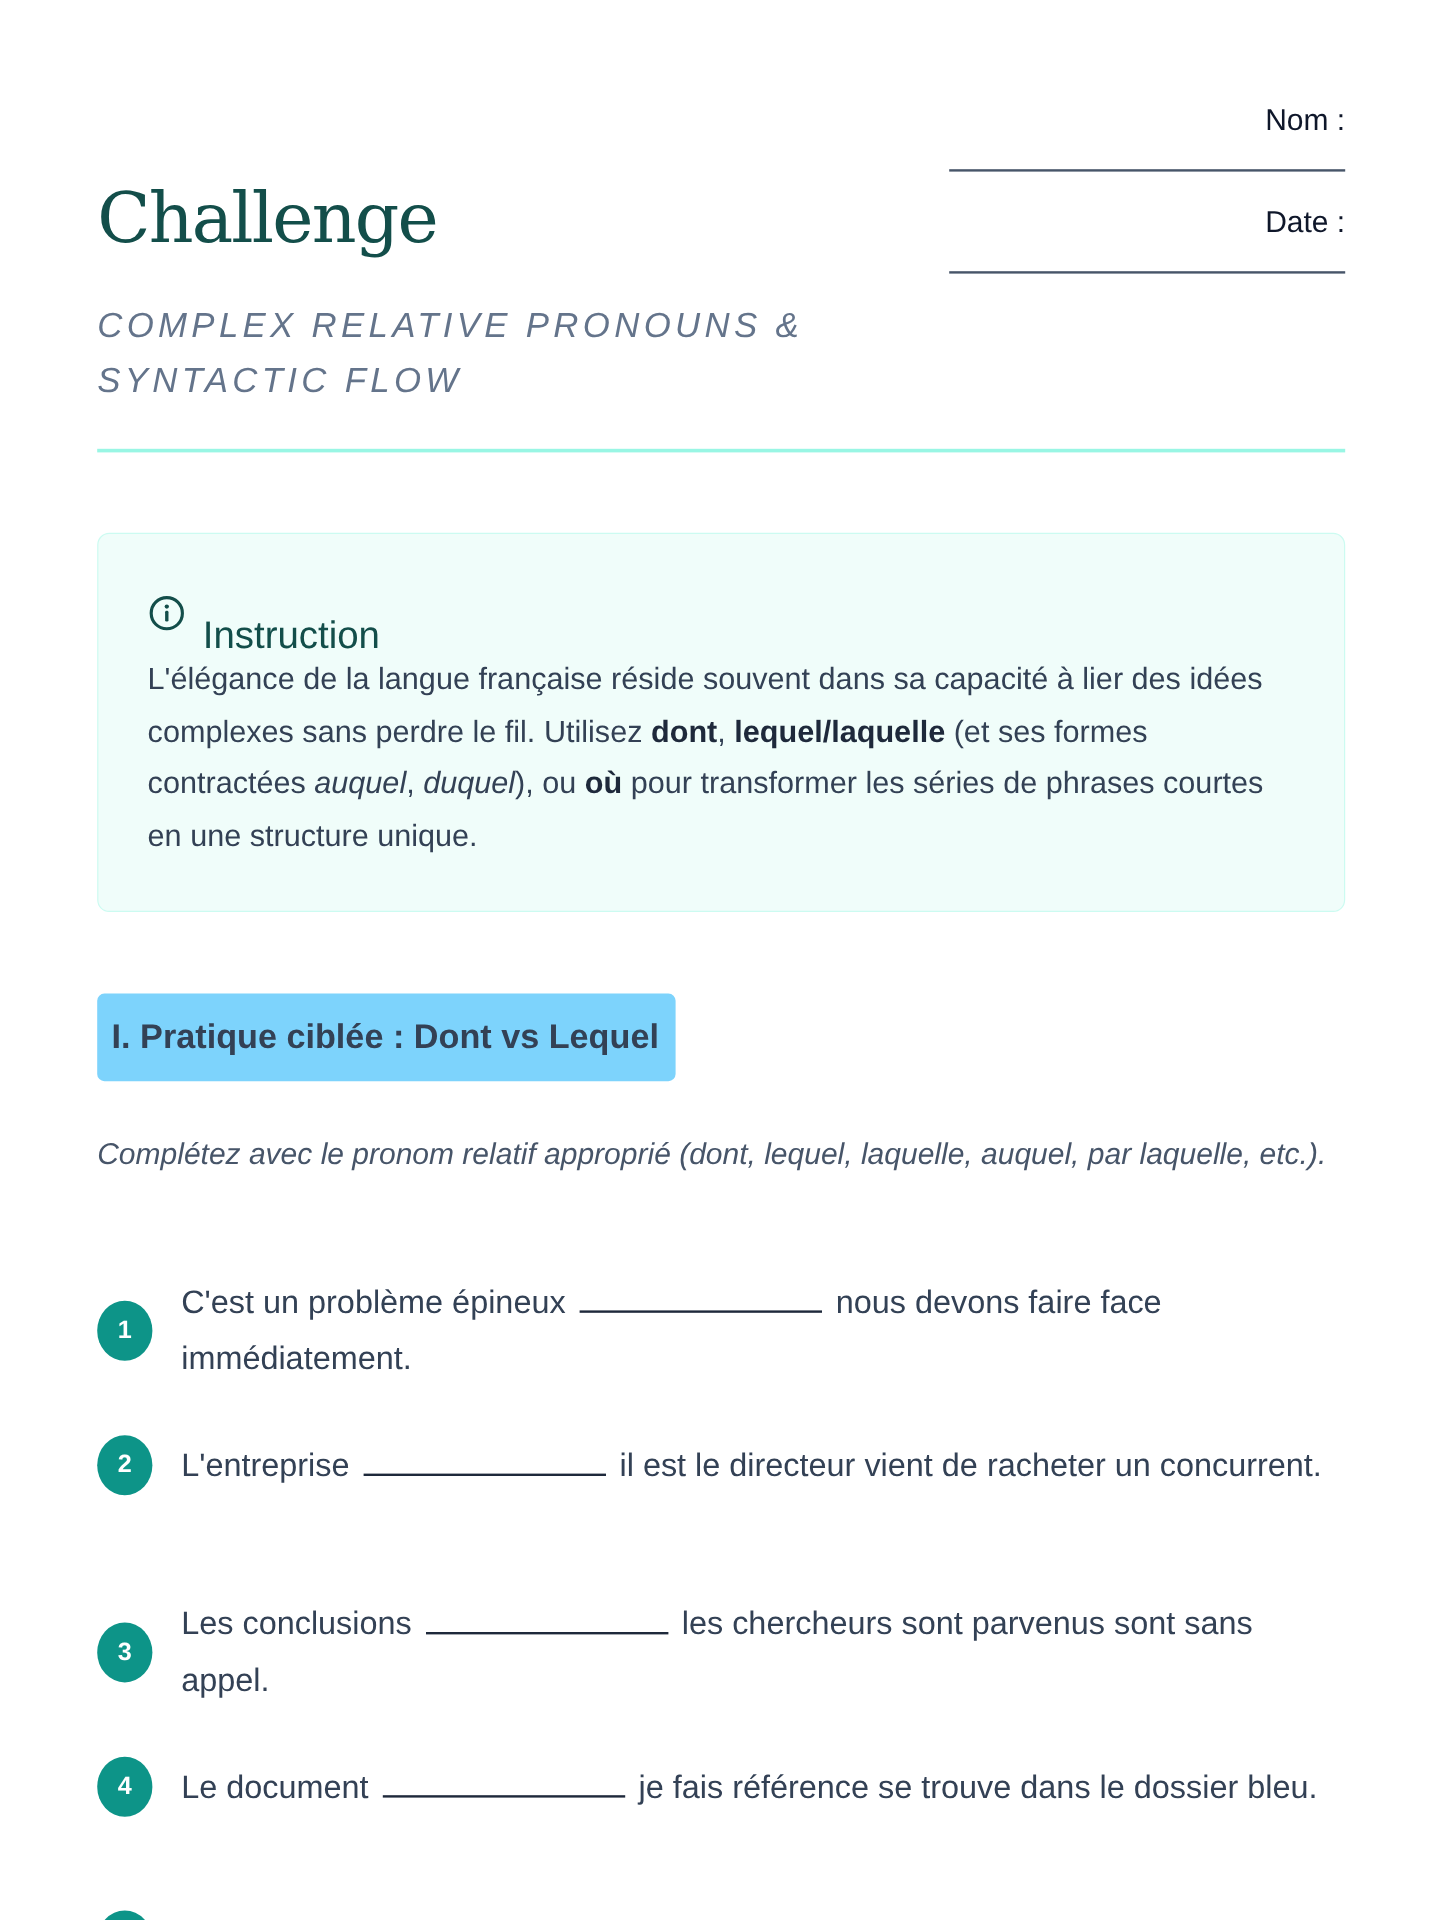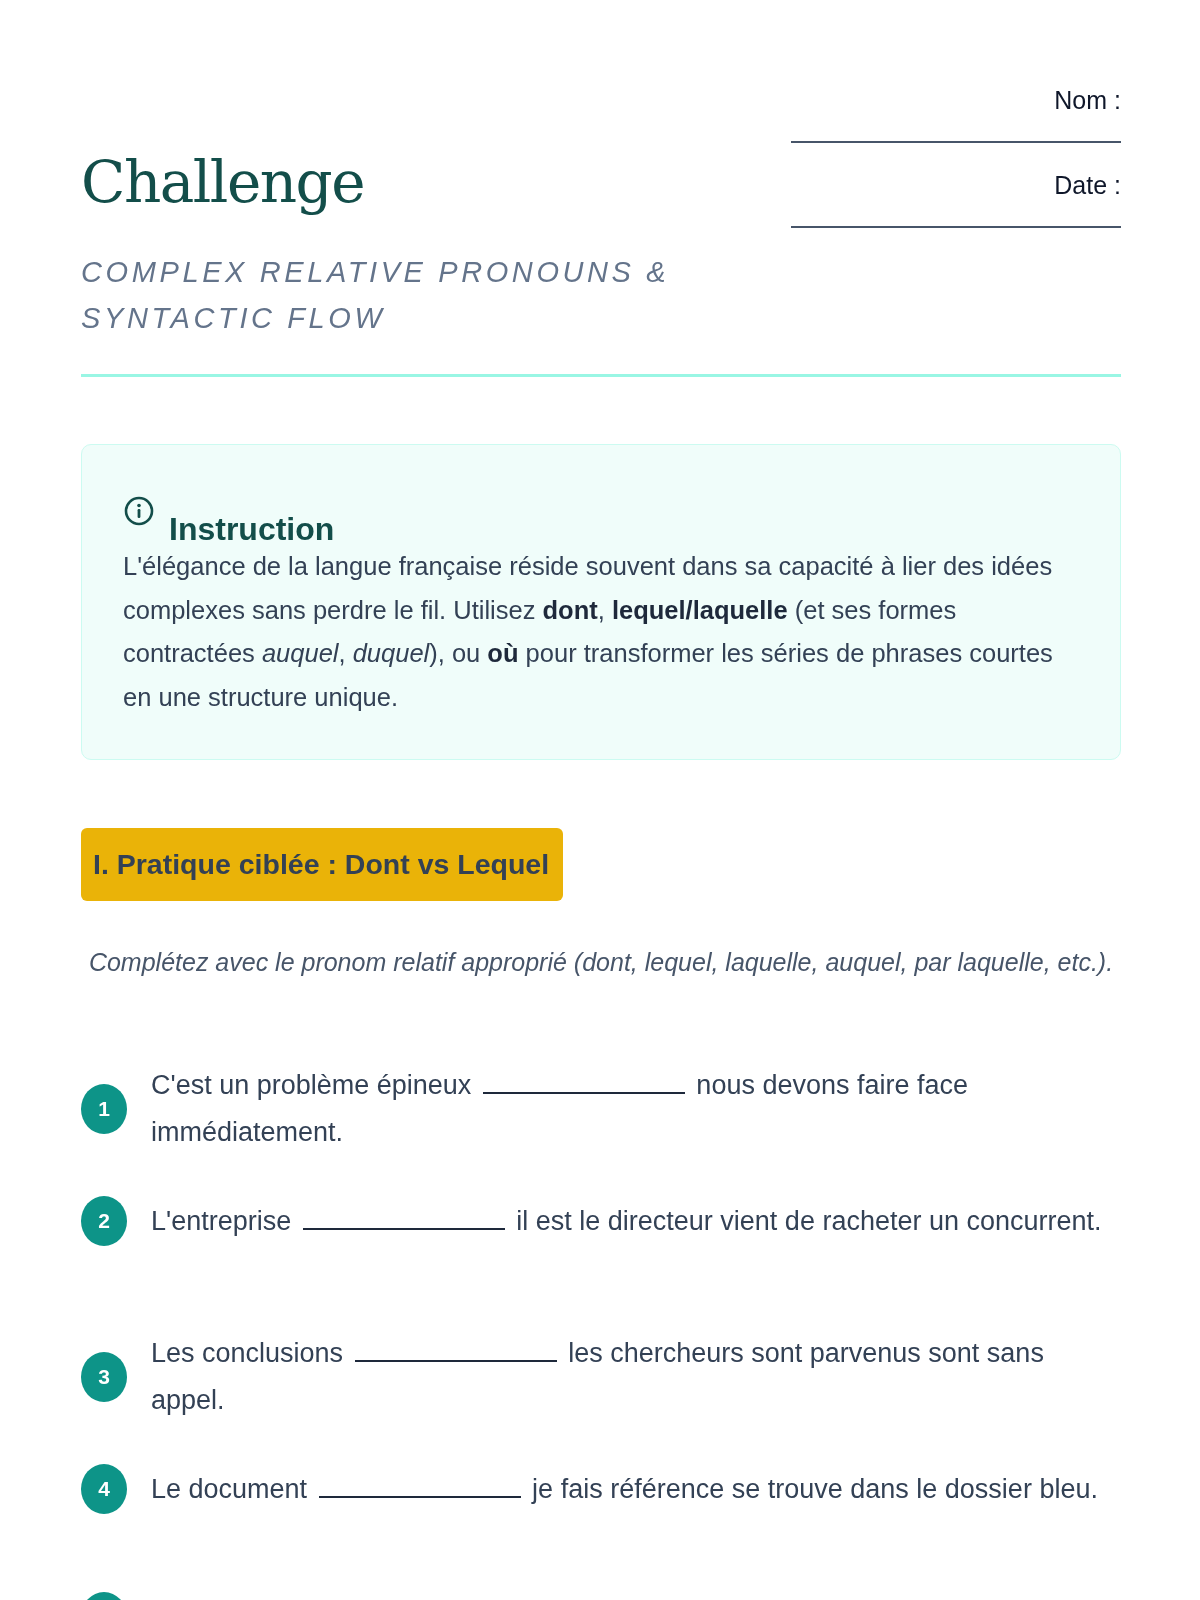--- a/index.html
+++ b/index.html
@@ -95,56 +95,55 @@
       height: 40px;
     }
     .instr-icon {
       width: 32px;
       height: 32px;
       margin-right: 14px;
       display: inline-flex;
     }
     .instr-title {
       font-size: 32px;
-      font-weight: bold;
+      font-weight: normal;
       color: #134e4a;
       margin-top: 36px;
     }
     .instr-body {
       margin-top: 14px;
       font-size: 25.5px;
       line-height: 43.5px;
       color: #334155;
     }
     .instr-body b { color: #1e293b; }
     
     .section-head {
       position: absolute;
       left: 0;
       top: 828px;
       height: 73px;
       padding: 0 14px 0 12px;
-      background: #eab308;
+      background: #7dd3fc;
       border-radius: 6px;
       display: inline-flex;
       align-items: center;
       font-size: 28.5px;
       font-weight: bold;
       color: #334155;
     }
     .section-hint {
       position: absolute;
       left: 0;
       top: 942px;
       width: 1040px;
       font-size: 25px;
       line-height: 40px;
       font-style: italic;
       color: #475569;
-      text-align: center;
     }
     
     .exercise {
       position: absolute;
       left: 0;
       width: 1040px;
       display: flex;
       align-items: center;
     }
     .badge {

